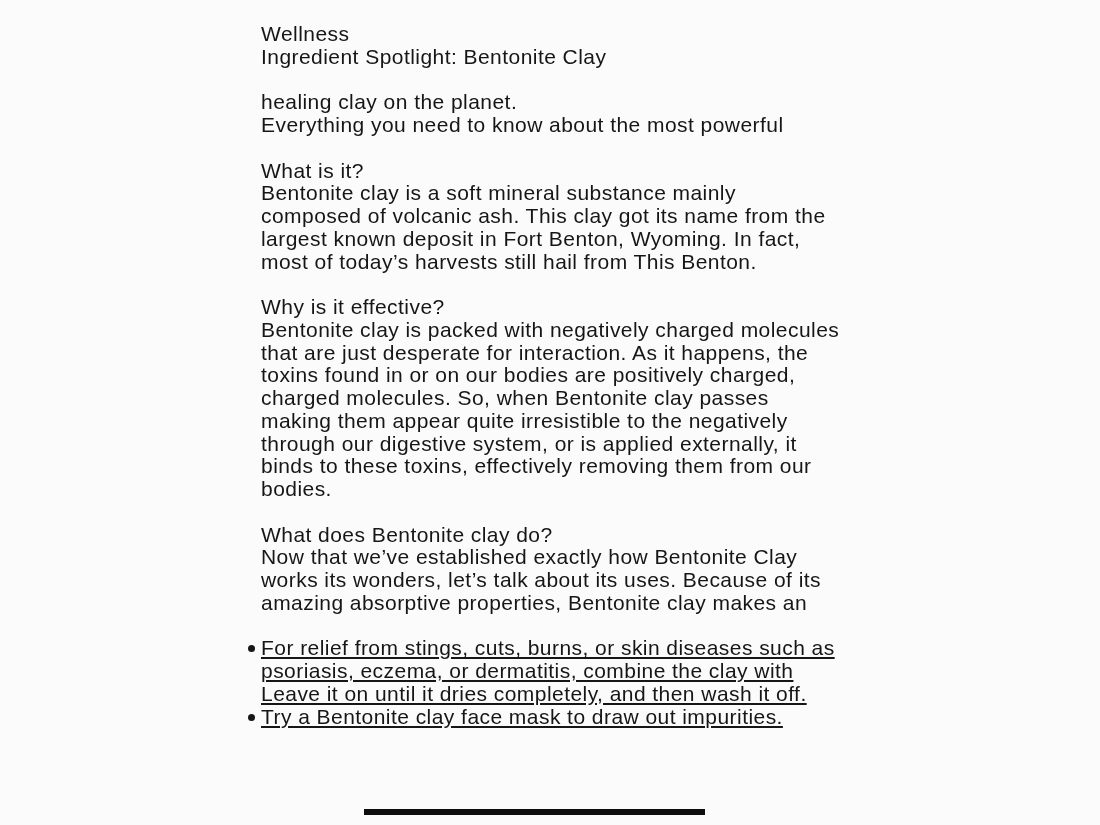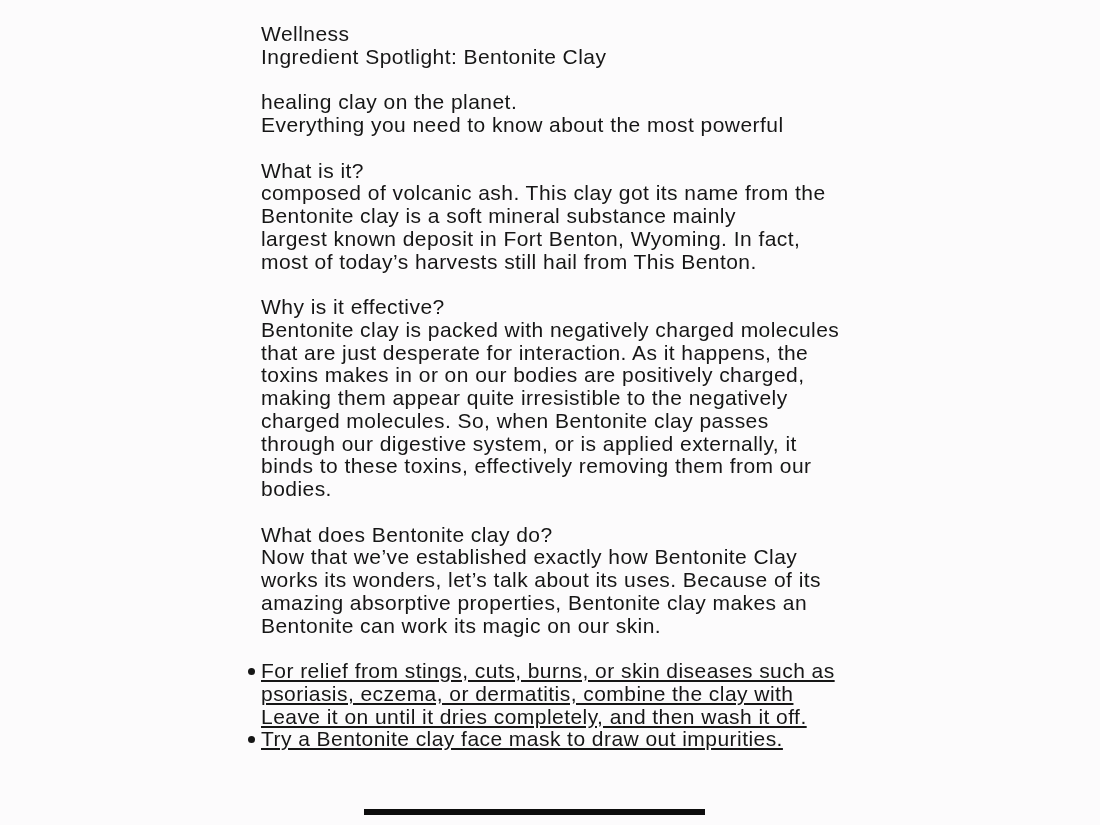--- a/index.html
+++ b/index.html
@@ -48,48 +48,47 @@
       <div class="spacer"></div>
       <div class="paragraph">
         <div class="line">healing clay on the planet.</div>
         <div class="line">Everything you need to know about the most powerful</div>
       </div>
       <div class="spacer"></div>
       <div class="heading">
         <div class="line">What is it?</div>
       </div>
       <div class="paragraph">
+        <div class="line">Bentonite clay is a soft mineral substance mainly</div>
         <div class="line">composed of volcanic ash. This clay got its name from the</div>
-        <div class="line">Bentonite clay is a soft mineral substance mainly</div>
         <div class="line">largest known deposit in Fort Benton, Wyoming. In fact,</div>
         <div class="line">most of today’s harvests still hail from This Benton.</div>
       </div>
       <div class="spacer"></div>
       <div class="heading">
         <div class="line">Why is it effective?</div>
       </div>
       <div class="paragraph">
         <div class="line">Bentonite clay is packed with negatively charged molecules</div>
         <div class="line">that are just desperate for interaction. As it happens, the</div>
-        <div class="line">toxins makes in or on our bodies are positively charged,</div>
+        <div class="line">toxins found in or on our bodies are positively charged,</div>
+        <div class="line">charged molecules. So, when Bentonite clay passes</div>
         <div class="line">making them appear quite irresistible to the negatively</div>
-        <div class="line">charged molecules. So, when Bentonite clay passes</div>
         <div class="line">through our digestive system, or is applied externally, it</div>
         <div class="line">binds to these toxins, effectively removing them from our</div>
         <div class="line">bodies.</div>
       </div>
       <div class="spacer"></div>
       <div class="heading">
         <div class="line">What does Bentonite clay do?</div>
       </div>
       <div class="paragraph">
         <div class="line">Now that we’ve established exactly how Bentonite Clay</div>
         <div class="line">works its wonders, let’s talk about its uses. Because of its</div>
         <div class="line">amazing absorptive properties, Bentonite clay makes an</div>
-        <div class="line">Bentonite can work its magic on our skin.</div>
       </div>
       <div class="spacer"></div>
       <div class="bullet">
         <span class="bullet-marker" style="background: rgb(22, 22, 22);"></span>
         <div class="line">For relief from stings, cuts, burns, or skin diseases such as</div>
         <div class="line">psoriasis, eczema, or dermatitis, combine the clay with</div>
         <div class="line">Leave it on until it dries completely, and then wash it off.</div>
       </div>
       <div class="bullet">
         <span class="bullet-marker" style="background: rgb(22, 22, 22);"></span>

